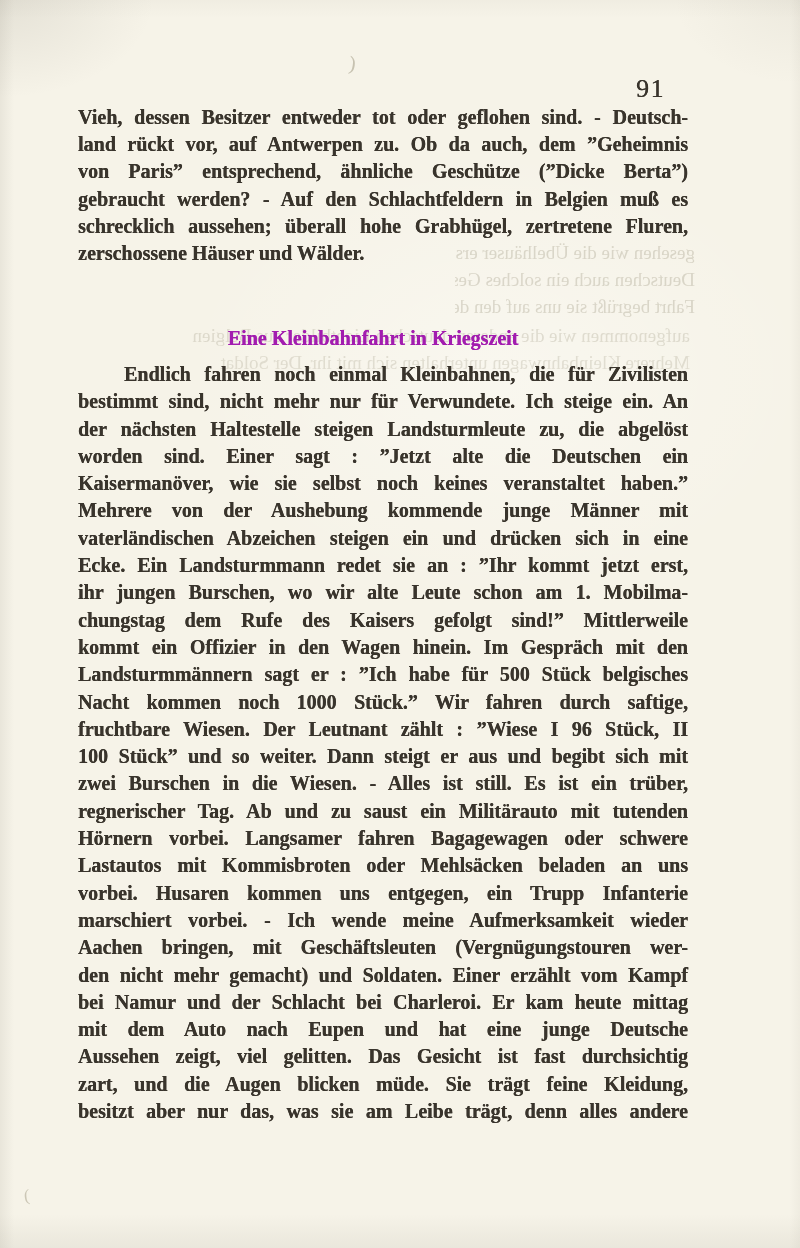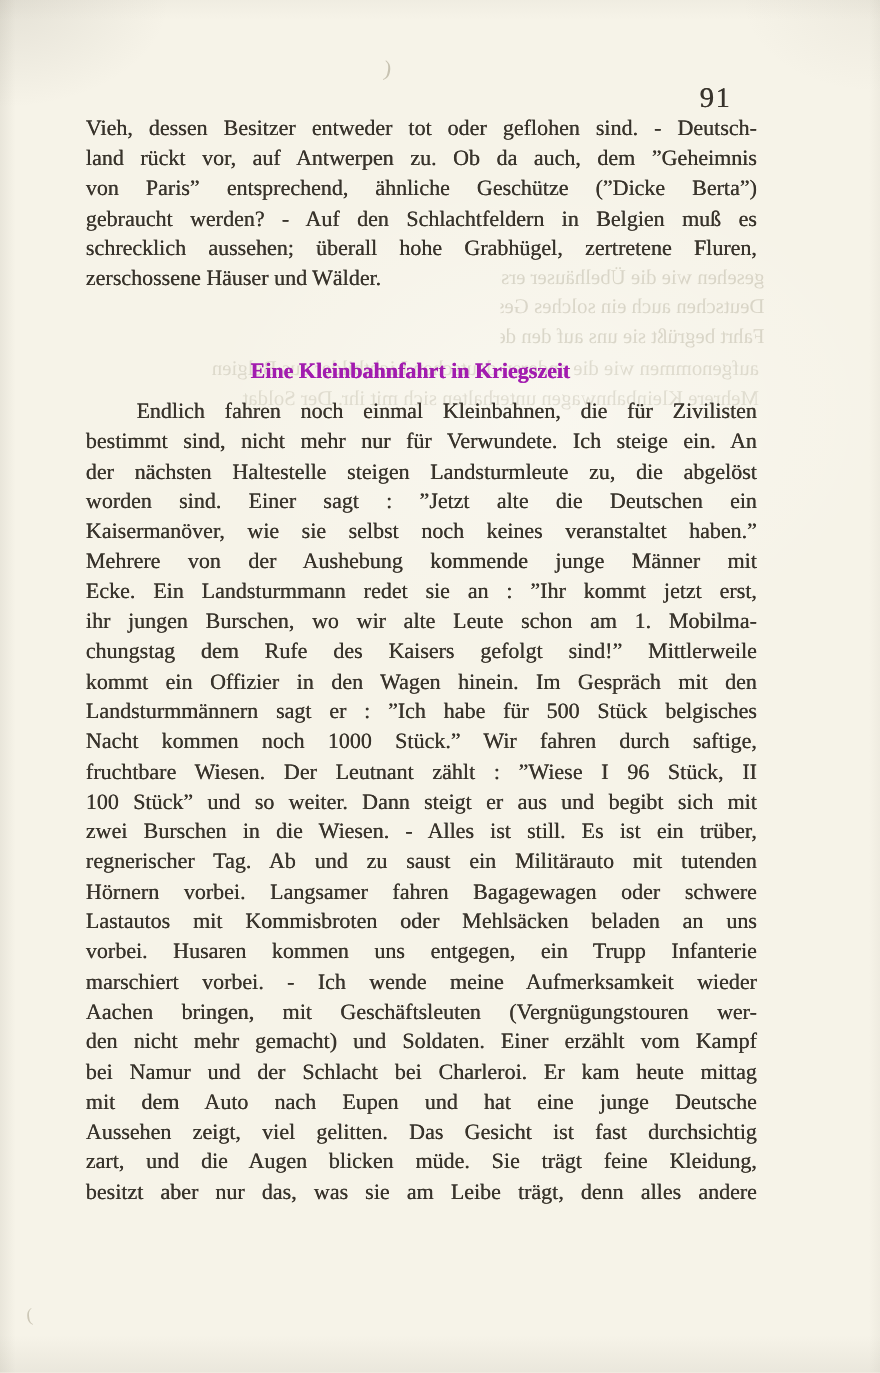--- a/index.html
+++ b/index.html
@@ -43,20 +43,21 @@
     left: 78px;
     width: 610px;
     font-size: 20px;
     color: #39342c;
     text-shadow: 0.25px 0 0 currentColor;
   }
   .para .line {
     text-align: justify;
     text-align-last: justify;
     white-space: normal;
+    font-weight: bold;
   }
   .p1 { top: 104px; line-height: 27.2px; }
   .p1 .line:last-child { text-align-last: left; }
   .p2 { top: 361px; line-height: 27.3px; }
   .p2 .line:first-child { padding-left: 46px; }
   .heading {
     position: absolute;
     left: 78px;
     top: 327px;
     width: 610px;
@@ -122,20 +123,21 @@
 
 <h2 class="heading">Eine Kleinbahnfahrt in Kriegszeit</h2>
 
 <div class="para p2">
     <div class="line">Endlich fahren noch einmal Kleinbahnen, die für Zivilisten</div>
     <div class="line">bestimmt sind, nicht mehr nur für Verwundete. Ich steige ein. An</div>
     <div class="line">der nächsten Haltestelle steigen Landsturmleute zu, die abgelöst</div>
     <div class="line">worden sind. Einer sagt : ”Jetzt alte die Deutschen ein</div>
     <div class="line">Kaisermanöver, wie sie selbst noch keines veranstaltet haben.”</div>
     <div class="line">Mehrere von der Aushebung kommende junge Männer mit</div>
+    <div class="line">vaterländischen Abzeichen steigen ein und drücken sich in eine</div>
     <div class="line">Ecke. Ein Landsturmmann redet sie an : ”Ihr kommt jetzt erst,</div>
     <div class="line">ihr jungen Burschen, wo wir alte Leute schon am 1. Mobilma-</div>
     <div class="line">chungstag dem Rufe des Kaisers gefolgt sind!” Mittlerweile</div>
     <div class="line">kommt ein Offizier in den Wagen hinein. Im Gespräch mit den</div>
     <div class="line">Landsturmmännern sagt er : ”Ich habe für 500 Stück belgisches</div>
     <div class="line">Nacht kommen noch 1000 Stück.” Wir fahren durch saftige,</div>
     <div class="line">fruchtbare Wiesen. Der Leutnant zählt : ”Wiese I 96 Stück, II</div>
     <div class="line">100 Stück” und so weiter. Dann steigt er aus und begibt sich mit</div>
     <div class="line">zwei Burschen in die Wiesen. - Alles ist still. Es ist ein trüber,</div>
     <div class="line">regnerischer Tag. Ab und zu saust ein Militärauto mit tutenden</div>

